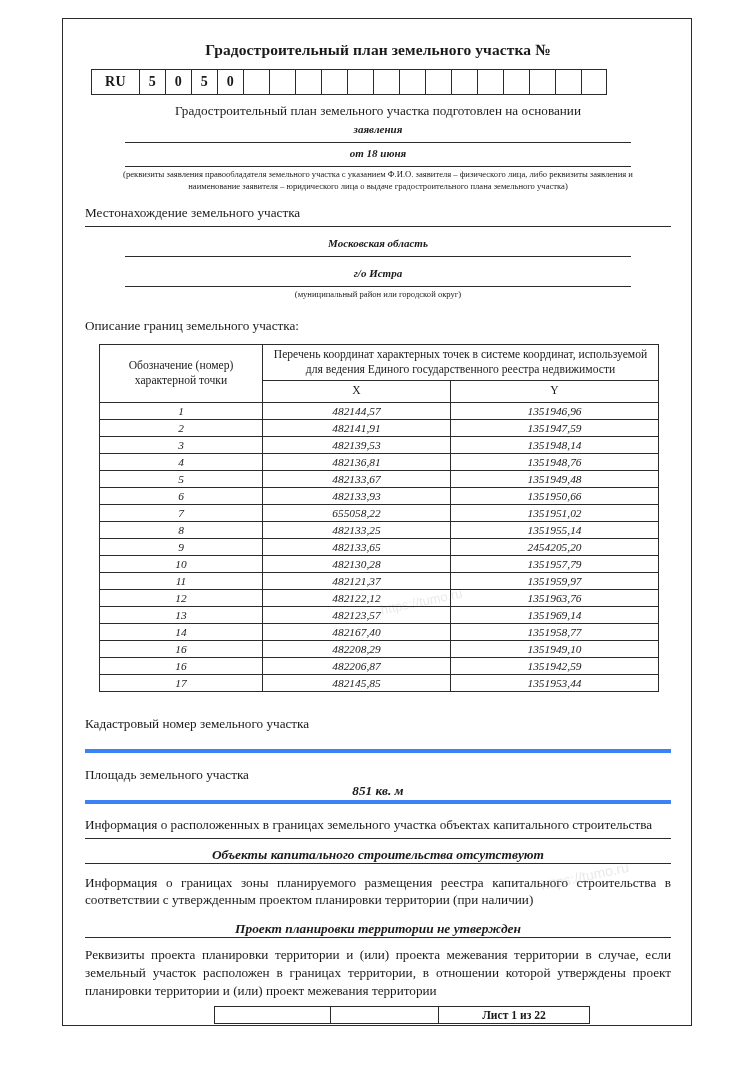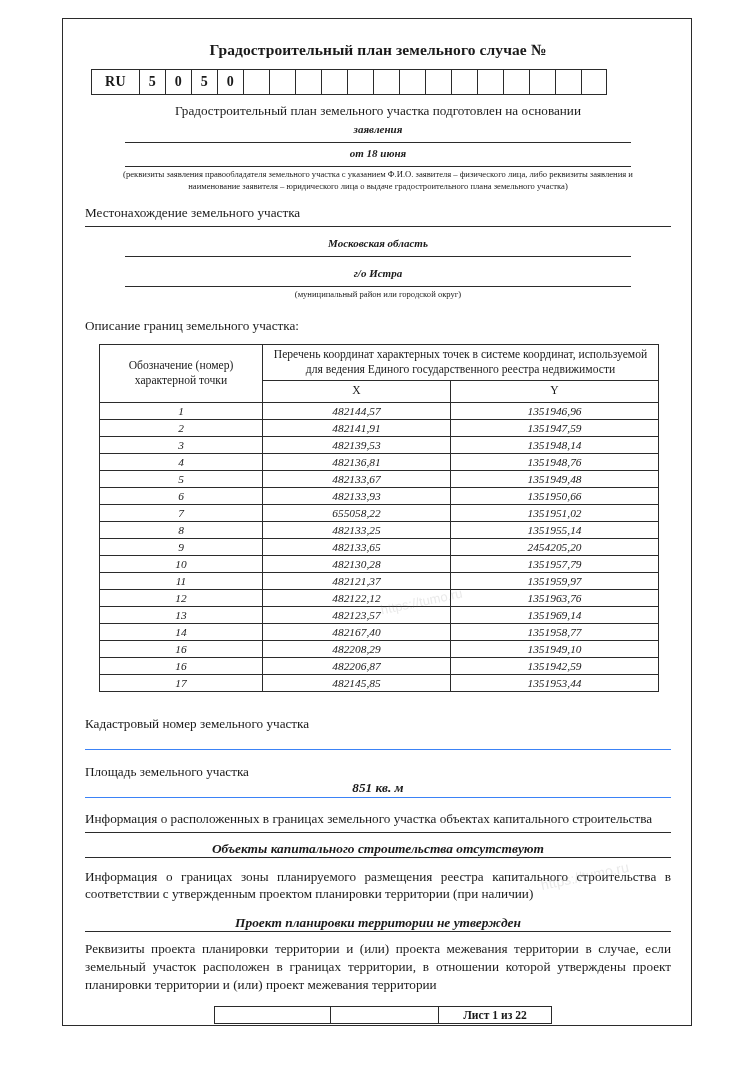--- a/index.html
+++ b/index.html
@@ -135,41 +135,41 @@
     margin-top: 14px;
     font-size: 13.2px;
     flex-direction: column;
   }
   .row-field .label {
     white-space: nowrap;
     padding-right: 6px;
   }
   .row-field .fill {
     flex: 1;
-    border-bottom: 1px solid #3b82f6;
+    border-bottom: 4px solid #3b82f6;
     text-align: center;
     font-style: italic;
     font-weight: bold;
     font-size: 13.2px;
     padding-bottom: 1px;
   }
   .center-italic-bold {
     text-align: center;
     font-style: italic;
     font-weight: bold;
     font-size: 13.4px;
     padding-bottom: 0;
     border-bottom: 1px solid #2b2b2b;
     margin-top: 6px;
   }
   .footer {
     position: absolute;
     left: 214px;
     top: 1006px;
-    width: 338px;
+    width: 376px;
     height: 18px;
     display: flex;
     border: 1px solid #2b2b2b;
     box-sizing: border-box;
     font-size: 11.6px;
     text-align: right;
   }
   .footer .fcell {
     border-right: 1px solid #2b2b2b;
     box-sizing: border-box;
@@ -196,21 +196,21 @@
   .wm1 { left: 380px; top: 594px; }
   .wm2 { left: 540px; top: 868px; font-size: 14px; }
 </style>
 </head>
 <body>
 
 <div class="page">
   <div class="frame">
     <div class="inner">
 
-      <div class="title">Градостроительный план земельного случае №</div>
+      <div class="title">Градостроительный план земельного участка №</div>
 
       <div class="code-row">
         <div class="code-cell first">RU</div>
         <div class="code-cell">5</div>
         <div class="code-cell">0</div>
         <div class="code-cell">5</div>
         <div class="code-cell">0</div>
         <div class="code-cell"></div>
         <div class="code-cell"></div>
         <div class="code-cell"></div>

